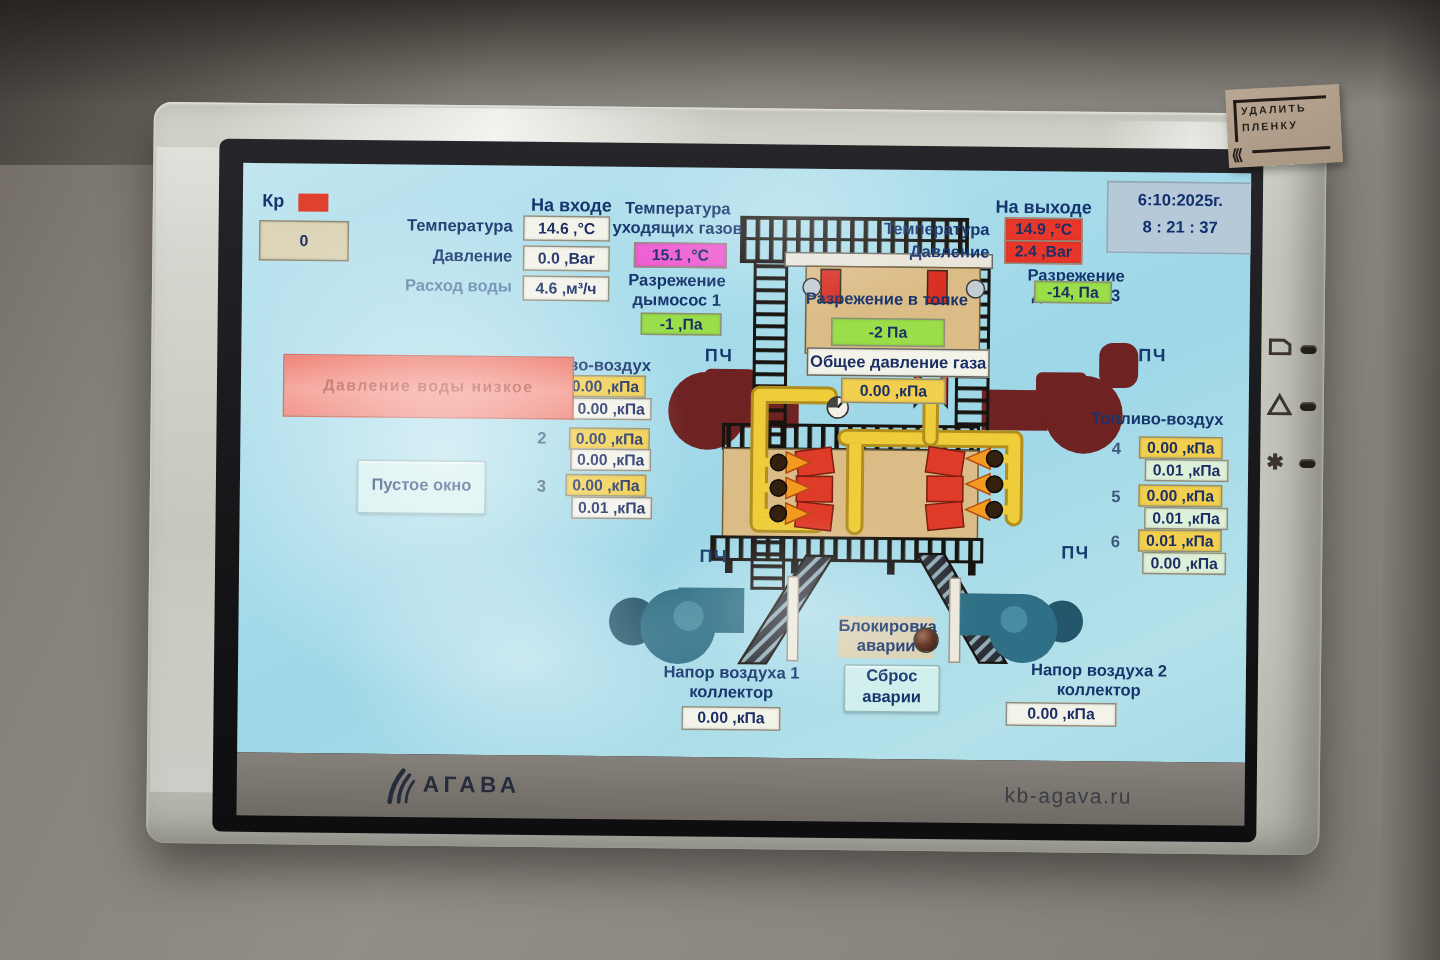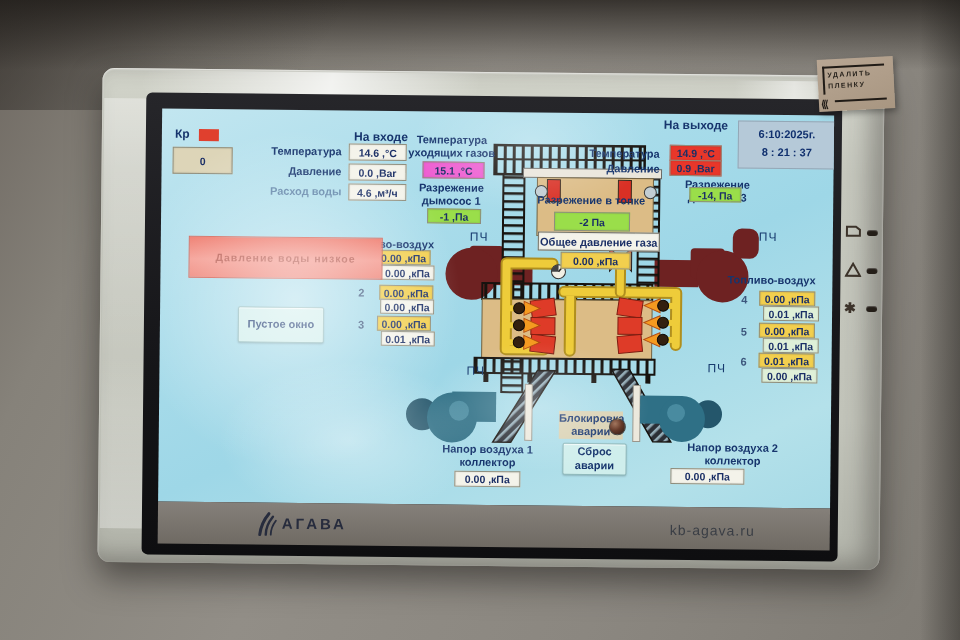--- a/index.html
+++ b/index.html
@@ -76,21 +76,21 @@
   .banner{position:absolute;left:28px;top:127px;width:192px;height:40px;z-index:6;
     background:linear-gradient(180deg,#ed6f60,#f4968b 55%,#ee8073);
     border:1px solid #d2594b;display:flex;align-items:center;justify-content:center;}
   .banner span{font-size:10.5px;font-weight:bold;color:rgba(140,42,30,.6);letter-spacing:1px;}
   .dtbox{position:absolute;left:576px;top:6px;width:96px;height:46px;background:#b5c9d8;
     border:1px solid #93a7b6;text-align:center;font-weight:bold;font-size:11px;color:#10306e;}
   .dtbox div{margin-top:6px;}
   .indicator{position:absolute;left:450px;top:305px;width:15px;height:15px;border-radius:50%;
     background:radial-gradient(circle at 35% 30%,#9a6a50,#5c2d1c 45%,#20100a);border:1px solid #3a3a38;z-index:4;}
   .idx{position:absolute;font-size:11px;font-weight:bold;color:#3d577d;}
-  .vfd{position:absolute;font-size:12px;font-weight:normal;color:#173a6e;letter-spacing:1px;}
+  .vfd{position:absolute;font-size:12px;font-weight:bold;color:#173a6e;letter-spacing:1px;}
   .glare{position:absolute;pointer-events:none;z-index:9;}
   .g1{left:-30px;top:20px;width:330px;height:340px;
     background:radial-gradient(closest-side,rgba(255,255,255,.55),rgba(255,255,255,0));}
   .g2{left:60px;top:250px;width:260px;height:160px;
     background:radial-gradient(closest-side,rgba(255,255,255,.4),rgba(255,255,255,0));}
   .g3{left:250px;top:-40px;width:240px;height:140px;
     background:radial-gradient(closest-side,rgba(255,255,255,.28),rgba(255,255,255,0));}
   .g4{left:270px;top:230px;width:220px;height:130px;
     background:radial-gradient(closest-side,rgba(255,255,255,.3),rgba(255,255,255,0));}
   svg.mimic{position:absolute;left:0;top:0;z-index:0;}
@@ -243,25 +243,25 @@
 
         <div class="lbl center" style="left:237px;top:70px;width:106px;">Разрежение дымосос 1</div>
         <div class="vbox green" style="left:266px;top:97px;width:52px;height:13px;">-1 ,Па</div>
 
         <div class="lbl center" style="left:366px;top:81px;width:128px;z-index:2;">Разрежение в топке</div>
         <div class="vbox green" style="left:393px;top:99px;width:74px;height:17px;z-index:2;">-2 Па</div>
 
         <div class="vbox white" style="left:377px;top:119px;width:120px;height:17px;font-size:11px;z-index:2;border:1.5px solid #66665c;">Общее давление газа</div>
         <div class="vbox yellow" style="left:400px;top:139px;width:68px;height:15px;z-index:2;">0.00 ,кПа</div>
 
-        <div class="lbl right" style="left:488px;top:4px;width:78px;font-size:12px;">На выходе</div>
+        <div class="lbl right" style="left:488px;top:17px;width:78px;font-size:12px;">На выходе</div>
         <div class="lbl right" style="left:408px;top:34px;width:90px;">Температура</div>
         <div class="vbox red" style="left:508px;top:31px;width:50px;height:14px;">14.9 ,°C</div>
         <div class="lbl right" style="left:408px;top:49px;width:90px;">Давление</div>
-        <div class="vbox red" style="left:508px;top:46px;width:50px;height:14px;">0.9 ,Bar</div>
+        <div class="vbox red" style="left:508px;top:46px;width:50px;height:14px;">2.4 ,Bar</div>
 
         <div class="lbl center" style="left:518px;top:64px;width:76px;">Разрежение дымосос 3</div>
         <div class="vbox green" style="left:528px;top:73px;width:50px;height:13px;">-14, Па</div>
 
         <div class="dtbox">
           <div>6:10:2025г.</div>
           <div>8 : 21 : 37</div>
         </div>
 
         <div class="banner">

